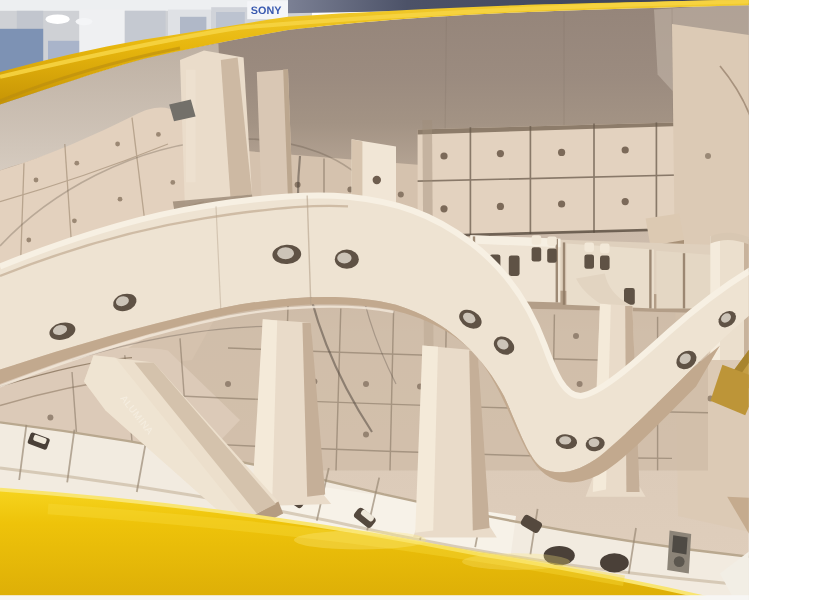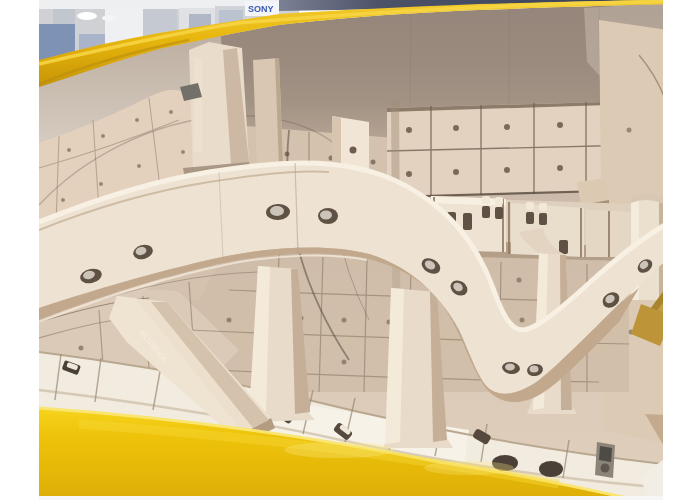--- a/index.html
+++ b/index.html
@@ -1,16 +1,16 @@
 <!DOCTYPE html>
 <html><head>
 <meta charset="utf-8">
 <style>
 html,body{margin:0;padding:0;background:#fff;font-family:"Liberation Sans",sans-serif;}
-#stage{position:relative;width:624px;height:500px;overflow:hidden;margin-left:39px;}
+#stage{position:relative;width:624px;height:500px;overflow:hidden;}
 </style>
 </head>
 <body>
 <div id="stage">
 <svg width="700" height="500" viewBox="0 0 700 500">
 <defs>
 <linearGradient id="ceil" x1="0" y1="0" x2="0" y2="1">
 <stop offset="0" stop-color="#95857a"></stop>
 <stop offset="0.12" stop-color="#9b8b7f"></stop>
 <stop offset="0.2" stop-color="#a39384"></stop>

